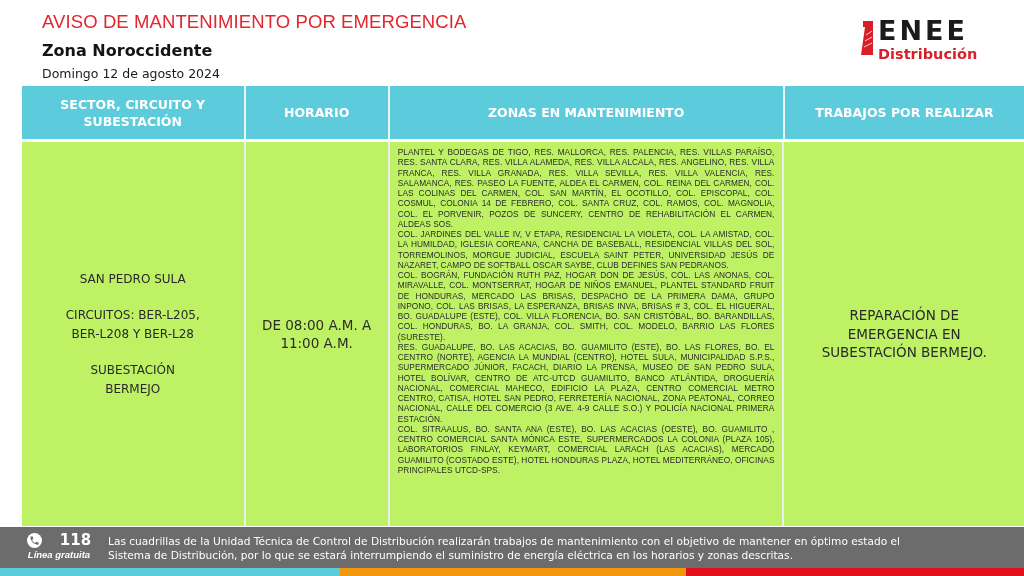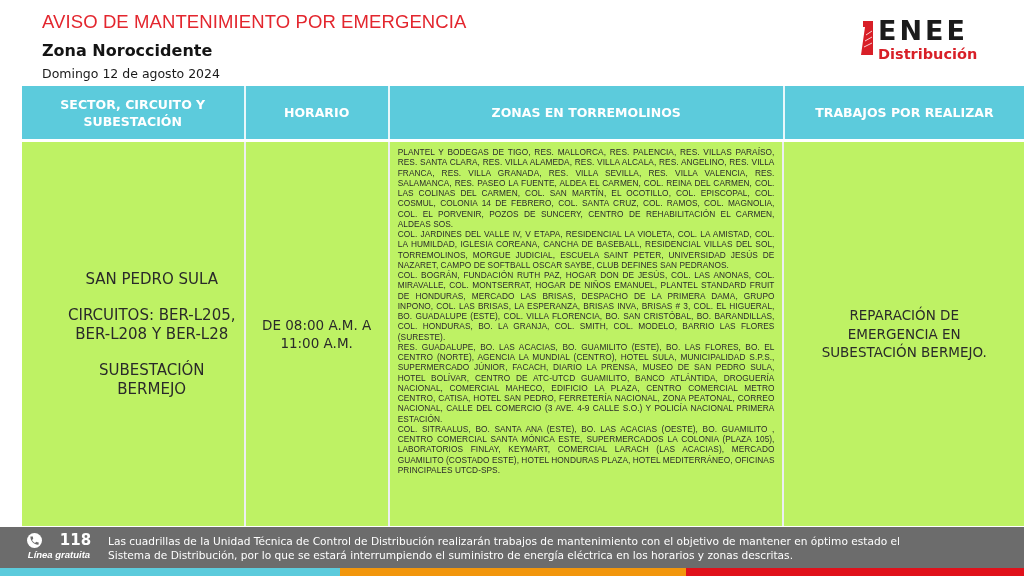--- a/index.html
+++ b/index.html
@@ -51,21 +51,21 @@
     text-align: center; color: #2a2a2a;
     font-family: "DejaVu Sans", sans-serif;
     border-right: 2px solid #eceef1;
   }
   .td:last-child { border-right: none; }
   .c1 { width: 228px; }
   .c2 { width: 147px; }
   .c3 { width: 403px; }
   .c4 { width: 244px; }
 
-  .sector { font-size: 15px; line-height: 18.5px; padding: 0 8px; justify-content: flex-end; }
+  .sector { font-size: 12px; line-height: 18.5px; padding: 0 8px; }
   .sector p { margin: 0; }
   .sector .gap { height: 18px; }
   .horario { font-size: 13.5px; line-height: 18.5px; padding: 0 8px; align-items: center; }
   .zonas {
     align-items: flex-start; justify-content: flex-start; text-align: justify;
     font-size: 8.3px; line-height: 10.25px; padding: 5px 8px 0 8px; color: #2b2b2b;
     font-family: "Liberation Sans", sans-serif; letter-spacing: 0.05px;
   }
   .zonas-inner p { margin: 0; text-align: justify; }
   .trabajos { font-size: 13.5px; line-height: 18.5px; padding: 0 18px; }
@@ -113,21 +113,21 @@
     <div class="th c1">
       <div>
         <div>SECTOR, CIRCUITO Y</div>
         <div>SUBESTACIÓN</div>
       </div>
     </div>
     <div class="th c2">
       <div>HORARIO</div>
     </div>
     <div class="th c3">
-      <div>ZONAS EN TORREMOLINOS</div>
+      <div>ZONAS EN MANTENIMIENTO</div>
     </div>
     <div class="th c4">
       <div>TRABAJOS POR REALIZAR</div>
     </div>
   </div>
 
   <div class="tbody">
     <div class="td c1 sector">
       <div>
         <p>SAN PEDRO SULA</p>

